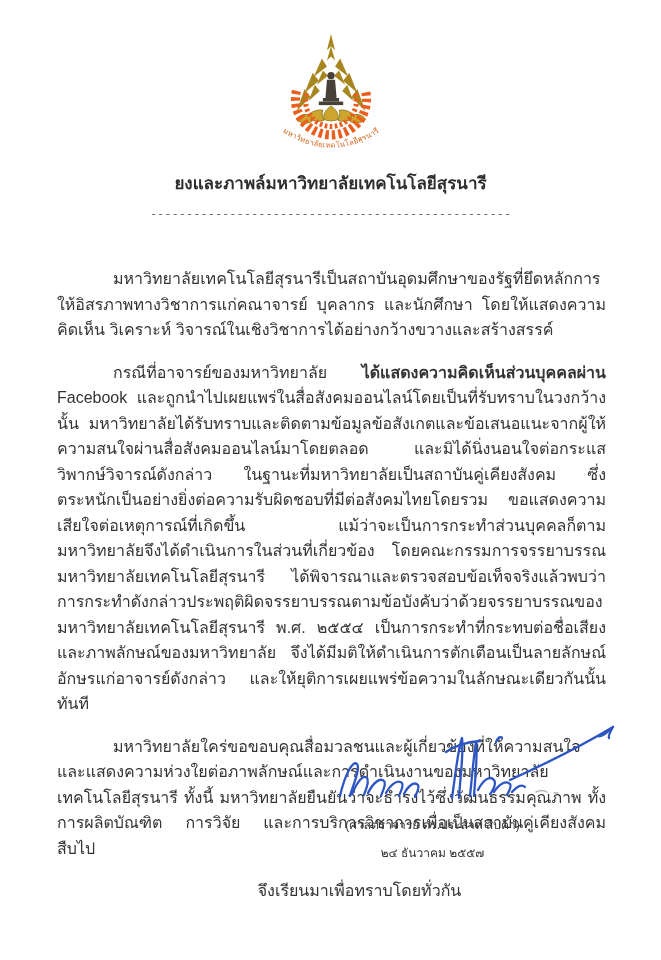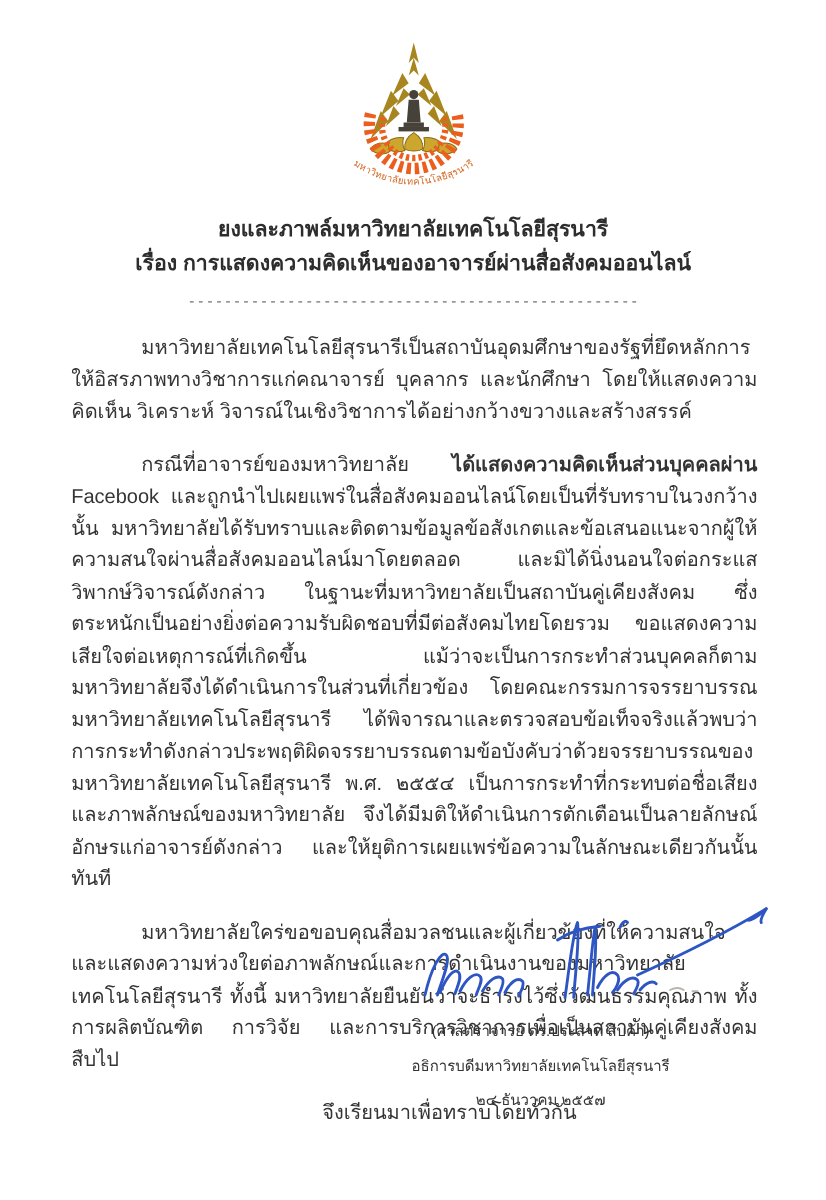--- a/index.html
+++ b/index.html
@@ -70,21 +70,20 @@
         <path id="logo-text-path" d="M6,96 Q60,136 114,96"></path>
       </defs>
       <text font-size="7.5" fill="#D4641C" letter-spacing="0.2" font-family="Liberation Sans, sans-serif">
         <textPath href="#logo-text-path" startOffset="50%" text-anchor="middle">มหาวิทยาลัยเทคโนโลยีสุรนารี</textPath>
       </text>
     </svg>
   </div>
 
   <div class="header">
     <div>ยงและภาพล์มหาวิทยาลัยเทคโนโลยีสุรนารี</div>
-    <div>เรื่อง การแสดงความคิดเห็นของอาจารย์ผ่านสื่อสังคมออนไลน์</div>
     <div class="divider">--------------------------------------------------</div>
   </div>
 
   <div class="content">
     <p>มหาวิทยาลัยเทคโนโลยีสุรนารีเป็นสถาบันอุดมศึกษาของรัฐที่ยึดหลักการให้อิสรภาพทางวิชาการแก่คณาจารย์ บุคลากร และนักศึกษา โดยให้แสดงความคิดเห็น วิเคราะห์ วิจารณ์ในเชิงวิชาการได้อย่างกว้างขวางและสร้างสรรค์</p>
     <p><span>กรณีที่อาจารย์ของมหาวิทยาลัย </span><span class="bold-seg">ได้แสดงความคิดเห็นส่วนบุคคลผ่าน</span><span>  Facebook และถูกนำไปเผยแพร่ในสื่อสังคมออนไลน์โดยเป็นที่รับทราบในวงกว้างนั้น มหาวิทยาลัยได้รับทราบและติดตามข้อมูลข้อสังเกตและข้อเสนอแนะจากผู้ให้ความสนใจผ่านสื่อสังคมออนไลน์มาโดยตลอด และมิได้นิ่งนอนใจต่อกระแสวิพากษ์วิจารณ์ดังกล่าว ในฐานะที่มหาวิทยาลัยเป็นสถาบันคู่เคียงสังคม ซึ่งตระหนักเป็นอย่างยิ่งต่อความรับผิดชอบที่มีต่อสังคมไทยโดยรวม ขอแสดงความเสียใจต่อเหตุการณ์ที่เกิดขึ้น แม้ว่าจะเป็นการกระทำส่วนบุคคลก็ตาม มหาวิทยาลัยจึงได้ดำเนินการในส่วนที่เกี่ยวข้อง โดยคณะกรรมการจรรยาบรรณมหาวิทยาลัยเทคโนโลยีสุรนารี ได้พิจารณาและตรวจสอบข้อเท็จจริงแล้วพบว่า การกระทำดังกล่าวประพฤติผิดจรรยาบรรณตามข้อบังคับว่าด้วยจรรยาบรรณของมหาวิทยาลัยเทคโนโลยีสุรนารี พ.ศ. ๒๕๕๔ เป็นการกระทำที่กระทบต่อชื่อเสียงและภาพลักษณ์ของมหาวิทยาลัย จึงได้มีมติให้ดำเนินการตักเตือนเป็นลายลักษณ์อักษรแก่อาจารย์ดังกล่าว และให้ยุติการเผยแพร่ข้อความในลักษณะเดียวกันนั้นทันที</span></p>
     <p>มหาวิทยาลัยใคร่ขอขอบคุณสื่อมวลชนและผู้เกี่ยวข้องที่ให้ความสนใจและแสดงความห่วงใยต่อภาพลักษณ์และการดำเนินงานของมหาวิทยาลัยเทคโนโลยีสุรนารี ทั้งนี้ มหาวิทยาลัยยืนยันว่าจะธำรงไว้ซึ่งวัฒนธรรมคุณภาพ ทั้งการผลิตบัณฑิต การวิจัย และการบริการวิชาการเพื่อเป็นสถาบันคู่เคียงสังคมสืบไป</p>
     <p class="closing">จึงเรียนมาเพื่อทราบโดยทั่วกัน</p>
   </div>
 
@@ -106,17 +105,16 @@
       <path d="M287,35 C284,40 282,44 283,46"></path>
     </g>
     <g fill="none" stroke="#b9b4ae" stroke-width="1.5" stroke-linecap="round">
       <path d="M210,100 C214,98 218,98 221,100"></path>
       <path d="M228,101 L232,101"></path>
     </g>
   </svg>
 
   <div class="sig-block">
     <div>(ศาสตราจารย์ ดร.ประสาท สืบค้า)</div>
-    <div>อธิการบดีมหาวิทยาลัยเทคโนโลยีสุรนารี</div>
     <div>๒๔ ธันวาคม ๒๕๕๗</div>
   </div>
 
 </div>
 
 </body></html>

